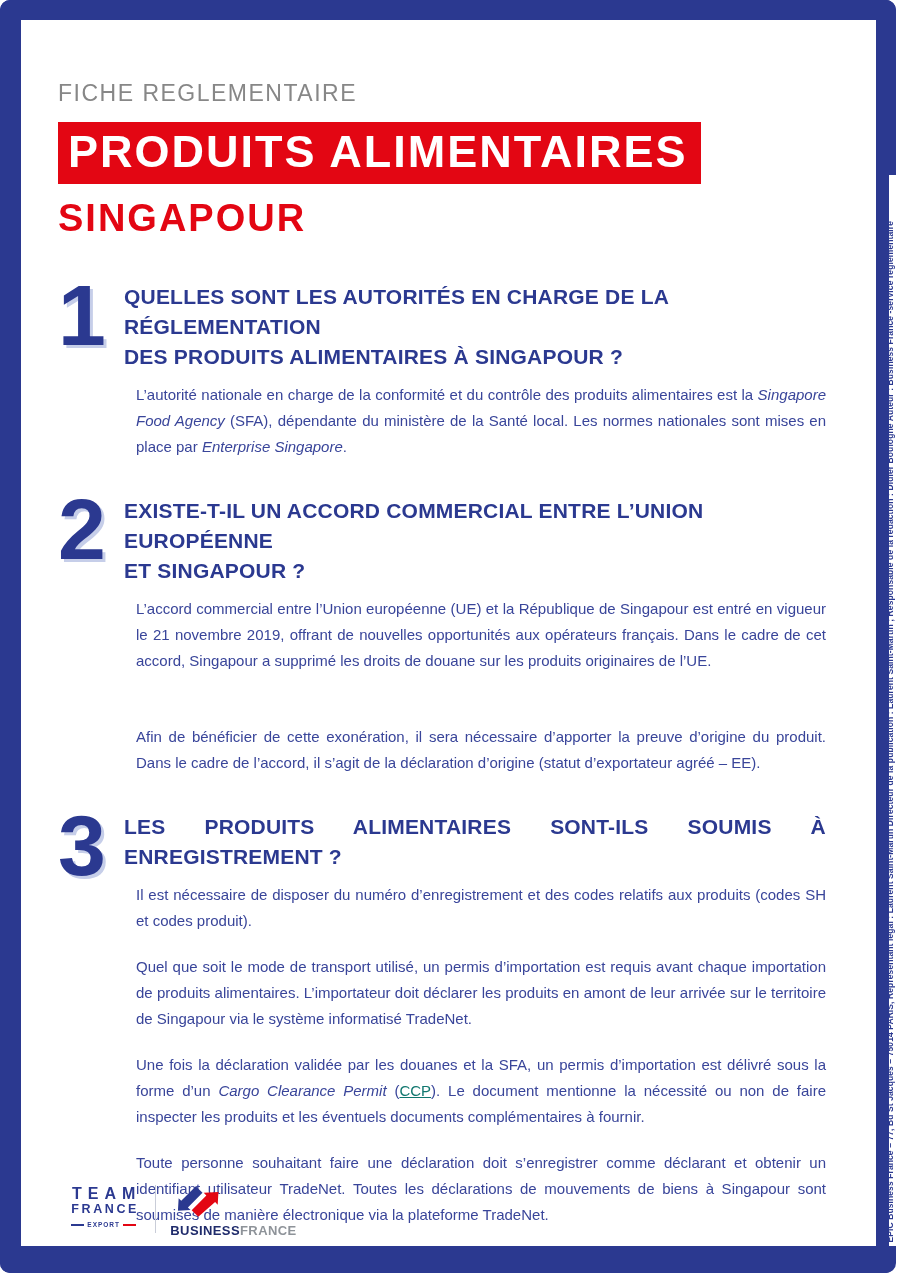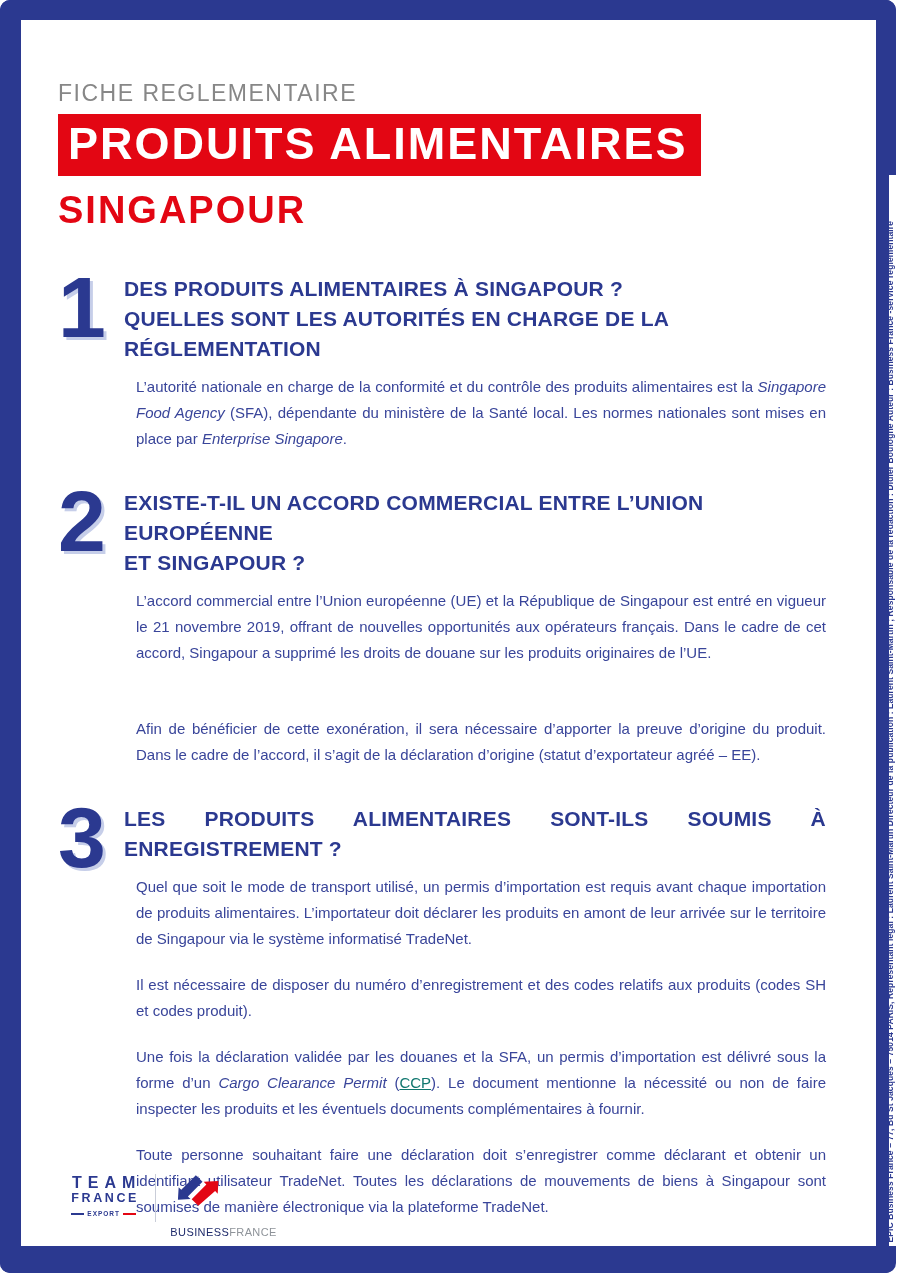--- a/index.html
+++ b/index.html
@@ -48,21 +48,21 @@
   .eyebrow {
     margin-top: 60px;
     font-size: 23px;
     letter-spacing: 1.5px;
     color: #878787;
     font-weight: normal;
   }
 
   .banner {
     display: inline-block;
-    margin-top: 7px;
+    margin-top: 15px;
     background: #E30613;
     color: #ffffff;
     font-weight: bold;
     font-size: 45px;
     letter-spacing: 2px;
     padding: 7px 13px 10px 10px;
     line-height: 1;
   }
 
   .subtitle {
@@ -131,21 +131,21 @@
   .tfe-france { font-size: 12.5px; font-weight: bold; letter-spacing: 2.6px; padding-left: 3px; line-height: 14px; }
   .tfe-export-row { display: flex; align-items: center; justify-content: center; gap: 3px; margin-top: 5px; }
   .tfe-line-blue { width: 13px; height: 2px; background: #2B3990; }
   .tfe-line-red  { width: 13px; height: 2px; background: #E30613; }
   .tfe-export { font-size: 6.5px; font-weight: bold; letter-spacing: 1px; }
 
   .logo-divider { width: 1px; height: 48px; background: #c9cdd8; margin: 0 14px 4px 14px; }
 
   .bf-logo { display: flex; flex-direction: column; align-items: flex-start; }
   .bf-mark { display: block; }
-  .bf-wordmark { font-size: 11px; font-weight: normal; letter-spacing: 0.4px; margin-top: 18px; }
+  .bf-wordmark { font-size: 13px; font-weight: bold; letter-spacing: 0.4px; margin-top: 4px; }
   .bf-word-business { color: #1F2B6B; }
   .bf-word-france { color: #8E9399; }
 </style>
 </head>
 <body>
 
 <div class="page">
 
   <div class="frame-top"></div>
   <div class="frame-left"></div>
@@ -164,22 +164,22 @@
     <div>
       <div class="banner">PRODUITS ALIMENTAIRES</div>
     </div>
 
     <div class="subtitle">SINGAPOUR</div>
 
     <div class="sec sec-1">
       <div class="sec-num">1</div>
       <div class="sec-body">
         <div class="sec-heading">
+          <div>QUELLES SONT LES AUTORITÉS EN CHARGE DE LA RÉGLEMENTATION</div>
           <div>DES PRODUITS ALIMENTAIRES À SINGAPOUR ?</div>
-          <div>QUELLES SONT LES AUTORITÉS EN CHARGE DE LA RÉGLEMENTATION</div>
         </div>
         <div class="sec-paras">
           <p class="para"><span>L’autorité nationale en charge de la conformité et du contrôle des produits alimentaires est la </span><em>Singapore Food Agency</em><span> (SFA), dépendante du ministère de la Santé local. Les normes nationales sont mises en place par </span><em>Enterprise Singapore</em><span>.</span></p>
         </div>
       </div>
     </div>
 
     <div class="sec sec-2">
       <div class="sec-num">2</div>
       <div class="sec-body">
@@ -195,22 +195,22 @@
     </div>
 
     <div class="sec sec-3">
       <div class="sec-num">3</div>
       <div class="sec-body">
         <div class="sec-heading">
           <div class="justify-line">LES PRODUITS ALIMENTAIRES SONT-ILS SOUMIS À</div>
           <div>ENREGISTREMENT ?</div>
         </div>
         <div class="sec-paras">
+          <p class="para">Il est nécessaire de disposer du numéro d’enregistrement et des codes relatifs aux produits (codes SH et codes produit).</p>
           <p class="para">Quel que soit le mode de transport utilisé, un permis d’importation est requis avant chaque importation de produits alimentaires. L’importateur doit déclarer les produits en amont de leur arrivée sur le territoire de Singapour via le système informatisé TradeNet.</p>
-          <p class="para">Il est nécessaire de disposer du numéro d’enregistrement et des codes relatifs aux produits (codes SH et codes produit).</p>
           <p class="para"><span>Une fois la déclaration validée par les douanes et la SFA, un permis d’importation est délivré sous la forme d’un </span><em>Cargo Clearance Permit</em><span> (</span><a href="#" class="ccp-link">CCP</a><span>). Le document mentionne la nécessité ou non de faire inspecter les produits et les éventuels documents complémentaires à fournir.</span></p>
           <p class="para">Toute personne souhaitant faire une déclaration doit s’enregistrer comme déclarant et obtenir un identifiant utilisateur TradeNet. Toutes les déclarations de mouvements de biens à Singapour sont soumises de manière électronique via la plateforme TradeNet.</p>
         </div>
       </div>
     </div>
 
   </div>
 
   <div class="footer-logos">
 

